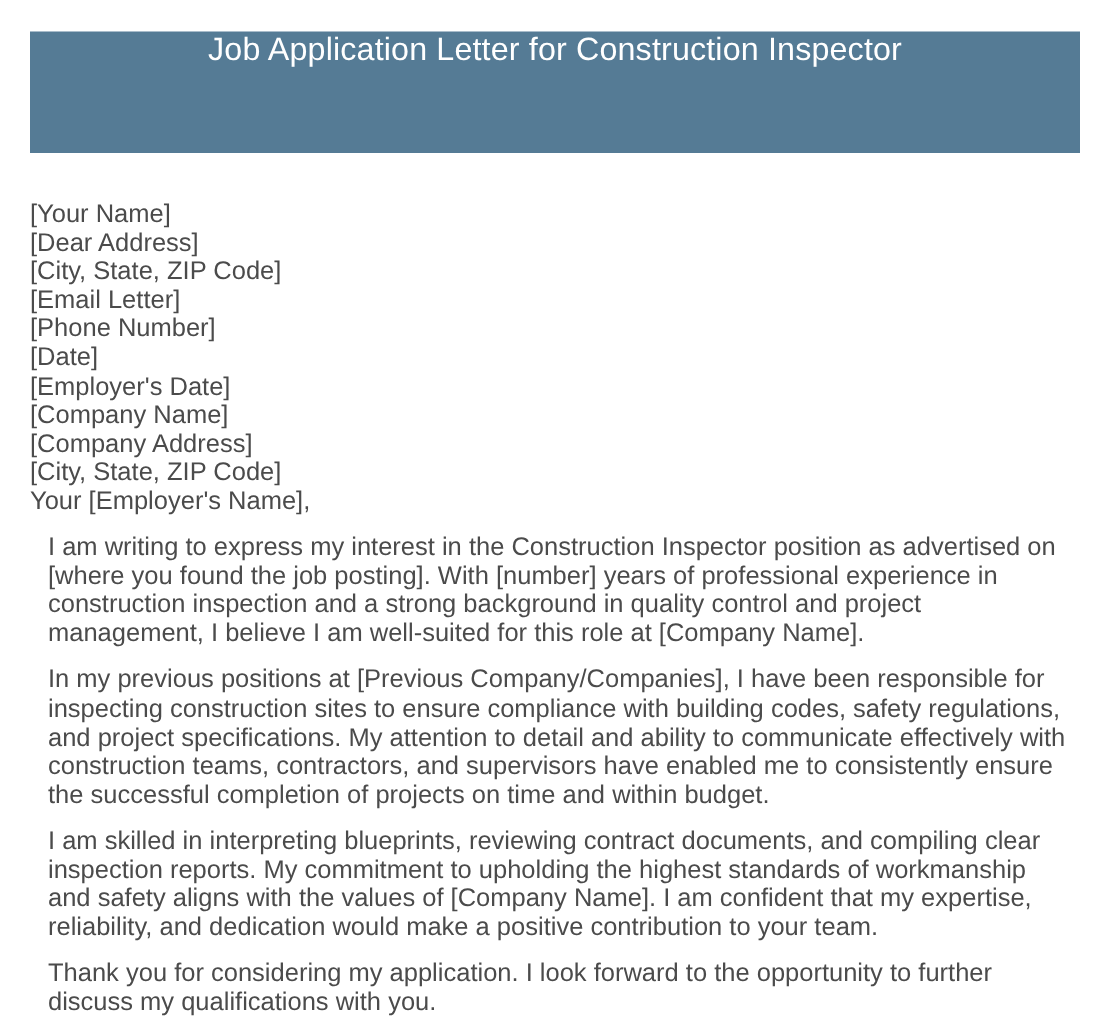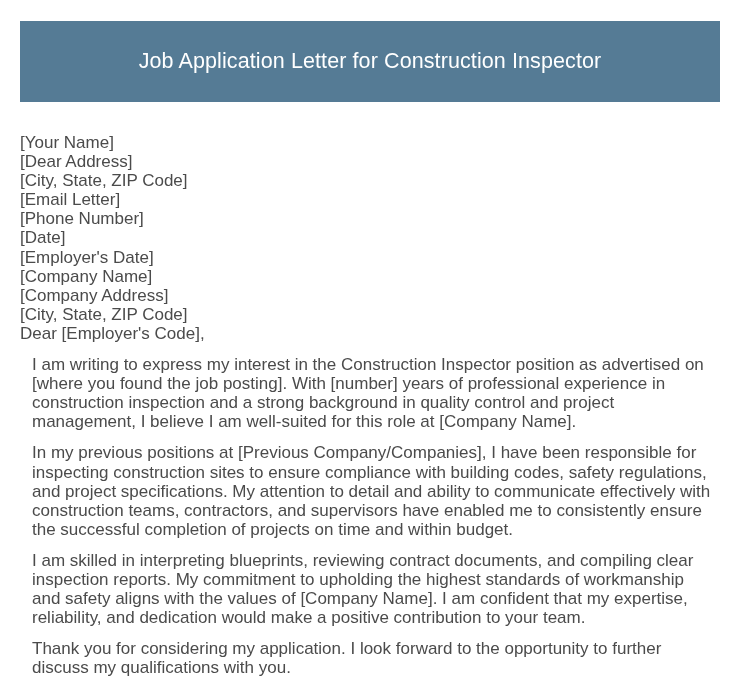--- a/index.html
+++ b/index.html
@@ -21,21 +21,20 @@
     background: #ffffff;
   }
   .header-banner {
     position: absolute;
     left: 20px;
     top: 21px;
     width: 700px;
     height: 81px;
     background: #557b95;
     display: flex;
-    align-items: center;
     justify-content: center;
     box-sizing: border-box;
   }
   .header-title {
     color: #ffffff;
     font-family: "Liberation Sans", sans-serif;
     font-size: 21.5px;
     font-weight: 400;
     letter-spacing: 0.1px;
     line-height: 1.2;
@@ -79,21 +78,21 @@
     <span class="letter-line">[Dear Address]</span>
     <span class="letter-line">[City, State, ZIP Code]</span>
     <span class="letter-line">[Email Letter]</span>
     <span class="letter-line">[Phone Number]</span>
     <span class="letter-line">[Date]</span>
     <span class="letter-line">[Employer's Date]</span>
     <span class="letter-line">[Company Name]</span>
     <span class="letter-line">[Company Address]</span>
     <span class="letter-line">[City, State, ZIP Code]</span>
 
-    <span class="letter-line">Dear [Employer's Code],</span>
+    <span class="letter-line">Your [Employer's Name],</span>
 
     <p class="letter-para">I am writing to express my interest in the Construction Inspector position as advertised on [where you found the job posting]. With [number] years of professional experience in construction inspection and a strong background in quality control and project management, I believe I am well-suited for this role at [Company Name].</p>
     <p class="letter-para">In my previous positions at [Previous Company/Companies], I have been responsible for inspecting construction sites to ensure compliance with building codes, safety regulations, and project specifications. My attention to detail and ability to communicate effectively with construction teams, contractors, and supervisors have enabled me to consistently ensure the successful completion of projects on time and within budget.</p>
     <p class="letter-para">I am skilled in interpreting blueprints, reviewing contract documents, and compiling clear inspection reports. My commitment to upholding the highest standards of workmanship and safety aligns with the values of [Company Name]. I am confident that my expertise, reliability, and dedication would make a positive contribution to your team.</p>
     <p class="letter-para">Thank you for considering my application. I look forward to the opportunity to further discuss my qualifications with you.</p>
 
     <span class="letter-line">Sincerely,</span>
     <span class="letter-line">[Your Name]</span>
 
   </div>

